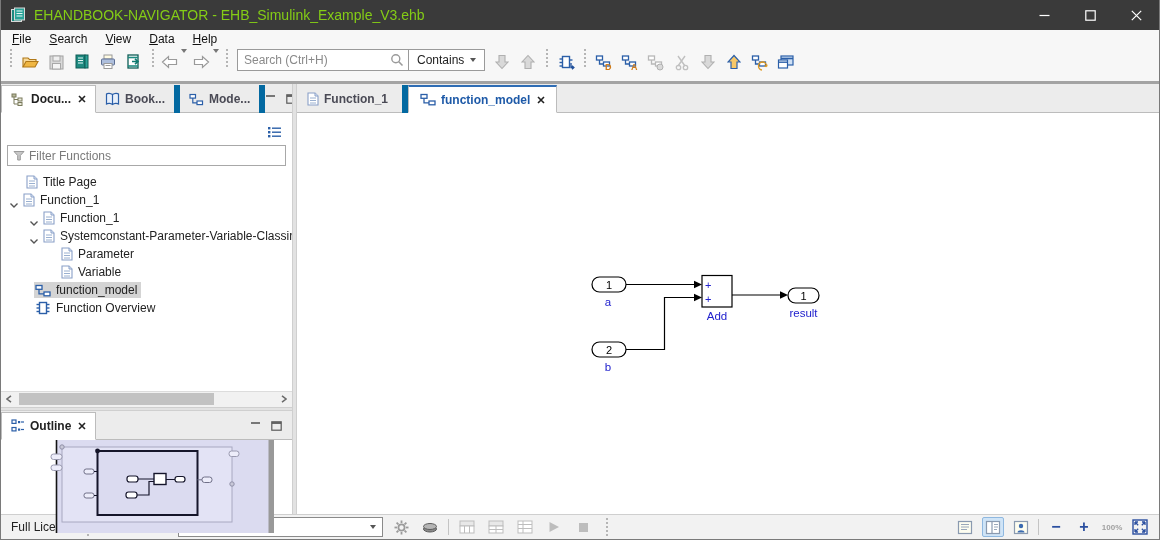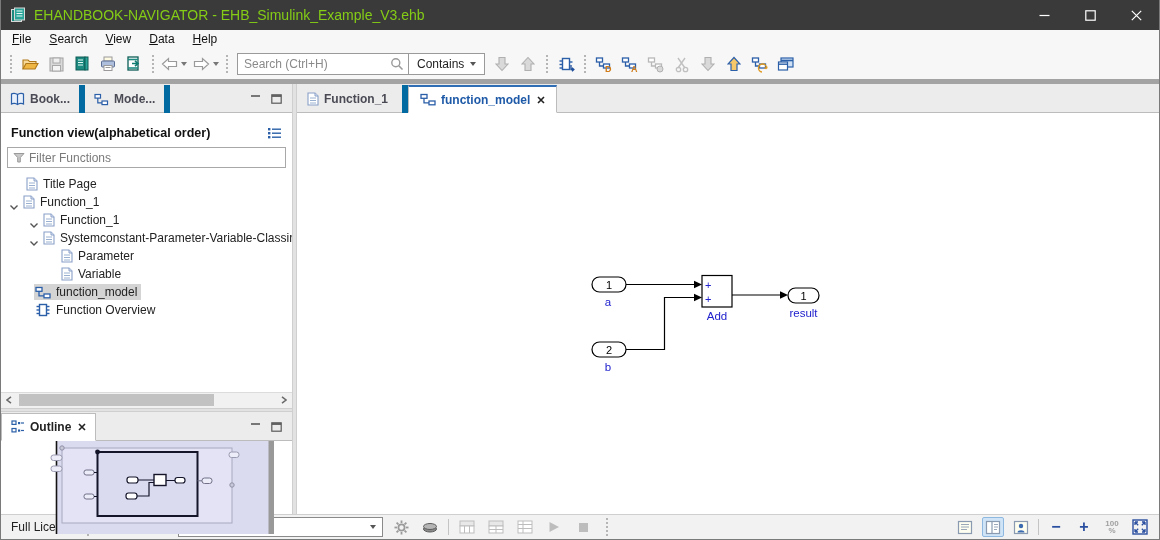--- a/index.html
+++ b/index.html
@@ -12,22 +12,22 @@
   .titlebar{ height:30px; background:#3a3a3a; display:flex; align-items:center; flex:0 0 auto;}
   .titlebar .appicon{ margin:0 8px 0 9px; display:flex; }
   .titlebar .title{ color:#84cc16; font-size:14px; }
   .winbtns{ margin-left:auto; display:flex; height:100%; }
   .winbtn{ width:46px; height:100%; display:flex; align-items:center; justify-content:center; }
   
   .menubar{ height:19px; background:#f7f7f7; display:flex; align-items:center; padding-left:2px; flex:0 0 auto;}
   .menu-item{ display:inline-block; padding:1px 9px 2px 9px; font-size:12px; color:#111;}
   .menu-item::first-letter{ text-decoration:underline; }
   
-  .toolbar{ height:35px; background:#f7f7f7; border-bottom:5px solid #a3a3a3;
-    display:flex; align-items:center; padding:0 4px; flex:0 0 auto;}
+  .toolbar{ height:35px; background:#f7f7f7; border-bottom:3px solid #a3a3a3;
+    display:flex; align-items:flex-start; padding:0 4px; flex:0 0 auto;}
   .tbtn{ width:26px; height:26px; display:flex; align-items:center; justify-content:center; border-radius:2px;}
   .grip{ width:0; height:18px; border-left:2px dotted #b5b5b5; margin:0 5px;}
   .caret{ width:0; height:0; border-left:3.5px solid transparent; border-right:3.5px solid transparent; border-top:4px solid #555; display:inline-block;}
   .caret.lite{ border-top-color:#777; }
   .searchwrap{ display:flex; align-items:center; background:#fff; border:1px solid #9a9a9a; height:22px; margin:0 4px;}
   .searchwrap input{ border:none; outline:none; width:148px; padding:0 6px; font-size:12px; font-family:inherit; color:#222;}
   .searchwrap input::placeholder{ color:#8a8a8a; }
   .searchwrap .maggy{ padding:0 4px; display:flex; }
   .searchwrap .vline{ width:1px; align-self:stretch; background:#9a9a9a; }
   .containsbtn{ display:flex; align-items:center; gap:6px; padding:0 8px; height:100%; }
@@ -68,21 +68,21 @@
   
   .statusbar{ height:25px; flex:0 0 auto; background:#f2f2f2; border-top:1px solid #cfcfcf;
     display:flex; align-items:center; padding:0 8px 0 10px; gap:7px;}
   .sbtn{ display:flex; align-items:center; justify-content:center; width:22px; height:20px; border:1px solid transparent; border-radius:2px;}
   .sbtn.activeview{ background:#cfe4f7; border-color:#8fb8e0; }
   .sep{ width:1px; height:16px; background:#c4c4c4; }
   .dscombo{ display:flex; align-items:center; width:205px; height:20px; border:1px solid #8a8a8a; background:#fff; padding:0 6px;}
   .dscombo .val{ flex:1; }
   .sright{ margin-left:auto; display:flex; align-items:center; gap:6px;}
   .zoomtxt{ font-weight:700; color:#2b4fa0; font-size:16px; line-height:1;}
-  .pctstack{ display:flex; flex-direction:column; align-items:center; line-height:7px; font-size:8px; color:#a0a0a0; font-weight:700;}
+  .pctstack{ display:flex; flex-direction:row; align-items:center; line-height:7px; font-size:8px; color:#a0a0a0; font-weight:700;}
   svg{ display:block; }
   .abs{ position:absolute; }
 </style>
 </head>
 <body>
 
 <div class="window">
 
   <div class="titlebar">
     <span class="appicon">
@@ -268,20 +268,36 @@
         <rect x="1.5" y="6" width="9" height="8" fill="#fff" stroke="#2b5fa8" stroke-width="1.2"></rect>
         <line x1="1.5" y1="8.2" x2="10.5" y2="8.2" stroke="#2b5fa8" stroke-width="1.4"></line>
       </svg>
     </div>
   </div>
 
   <div class="mainrow">
 
     <div class="leftcol">
       <div class="tabstrip">
+        <div class="tab active">
+          <span>
+            <svg width="15" height="13" viewBox="0 0 15 13">
+              <rect x="1" y="1" width="4" height="3" fill="#b8b89a" stroke="#7a7a5c"></rect>
+              <rect x="7" y="5" width="4" height="3" fill="#eaeada" stroke="#7a7a5c"></rect>
+              <rect x="7" y="9.5" width="4" height="3" fill="#eaeada" stroke="#7a7a5c"></rect>
+              <path d="M3 4 L3 11 L7 11 M3 6.5 L7 6.5" fill="none" stroke="#7a7a5c"></path>
+            </svg>
+          </span>
+          <span>Docu...</span>
+          <span class="tabx">
+            <svg width="8" height="8" viewBox="0 0 8 8">
+                <path d="M1 1 L7 7 M7 1 L1 7" stroke="#222" stroke-width="1.6"></path>
+              </svg>
+          </span>
+        </div>
         <div class="tab">
           <span>
             <svg width="15" height="14" viewBox="0 0 15 14">
               <path d="M7.5 2.5 C5.5 1 2.5 1 1.5 2 L1.5 12 C3 11 6 11.2 7.5 12.5 C9 11.2 12 11 13.5 12 L13.5 2 C12.5 1 9.5 1 7.5 2.5 Z" fill="#e8f0fb" stroke="#2b5fa8" stroke-width="1.2"></path>
               <line x1="7.5" y1="2.5" x2="7.5" y2="12.5" stroke="#2b5fa8" stroke-width="1.2"></line>
             </svg>
           </span>
           <span>Book...</span>
         </div>
         <div class="tab">
@@ -303,21 +319,20 @@
           <span>
             <svg width="11" height="10" viewBox="0 0 11 10">
                 <rect x="0.8" y="0.8" width="9.4" height="8.4" fill="none" stroke="#5a5a5a" stroke-width="1.2"></rect>
                 <line x1="0.8" y1="2" x2="10.2" y2="2" stroke="#5a5a5a" stroke-width="1.8"></line>
               </svg>
           </span>
         </div>
       </div>
 
       <div class="fvheader">
-        <span class="fvtitle">Function view(alphabetical order)</span>
         <span class="menubtn">
           <svg width="15" height="12" viewBox="0 0 15 12">
             <rect x="1" y="1" width="2.4" height="2.4" fill="#2b5fa8"></rect>
               <line x1="5" y1="2.2" x2="14" y2="2.2" stroke="#2b5fa8" stroke-width="1.4"></line>
             <rect x="1" y="5" width="2.4" height="2.4" fill="#2b5fa8"></rect>
               <line x1="5" y1="6.2" x2="14" y2="6.2" stroke="#2b5fa8" stroke-width="1.4"></line>
             <rect x="1" y="9" width="2.4" height="2.4" fill="#2b5fa8"></rect>
               <line x1="5" y1="10.2" x2="14" y2="10.2" stroke="#2b5fa8" stroke-width="1.4"></line>
           </svg>
         </span>

